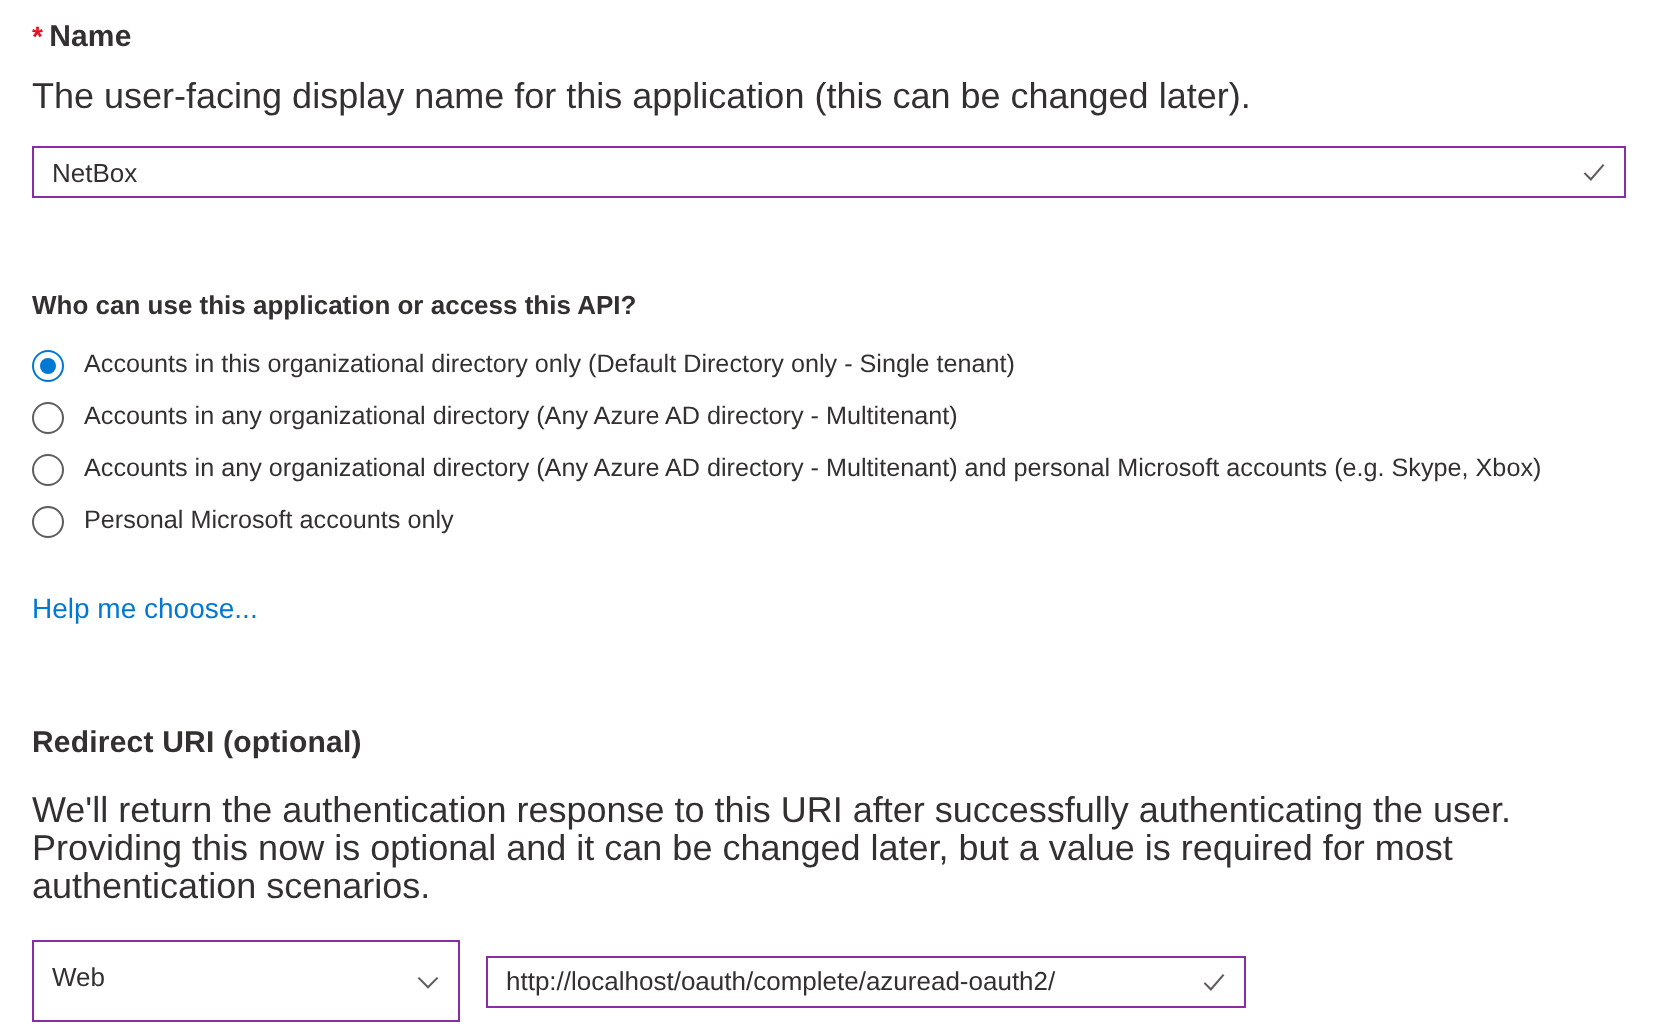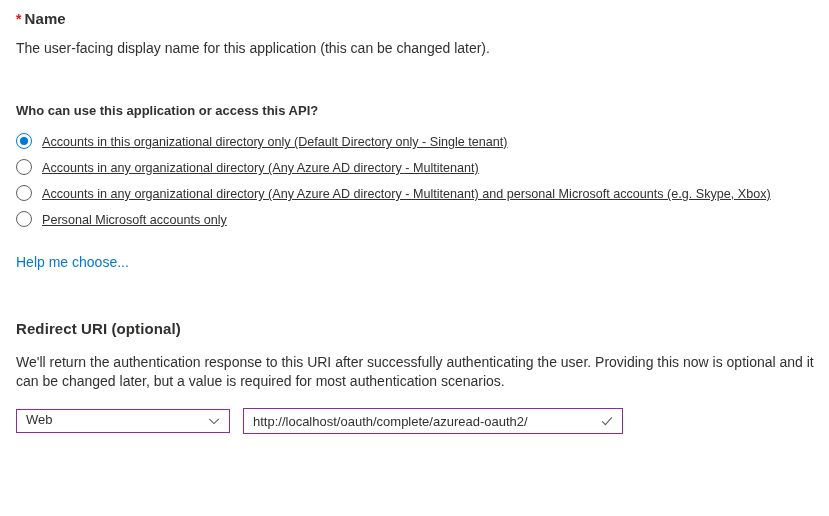--- a/index.html
+++ b/index.html
@@ -15,21 +15,21 @@
 
   h2.section-title {
     font-size: 15px;
     font-weight: 700;
     color: #323130;
     letter-spacing: .1px;
   }
   .required-marker { color: #e81123; margin-right: 3px; font-size: 14px; }
 
   .field-desc {
-    font-size: 14px;
+    font-size: 18px;
     color: #323130;
     line-height: 18px;
   }
 
   .name-section .field-desc { margin-top: 12px; }
 
   .textbox {
     position: relative;
     border: 1px solid #8a2da5;
     background: #fff;
@@ -56,25 +56,24 @@
     display: flex;
   }
   .name-input-box { margin-top: 16px; width: 797px; }
 
   .account-section { margin-top: 45px; }
   .account-section .field-desc { margin-top: 23px; font-size: 13px; font-weight: bold; }
 
   .radio-group { margin-top: 13px; }
   .radio-row {
     display: flex;
-    align-items: flex-end;
+    align-items: flex-start;
     height: 16px;
     margin-bottom: 10px;
     cursor: pointer;
-    text-decoration: underline;
   }
   .radio-circle {
     width: 16px;
     height: 16px;
     min-width: 16px;
     border-radius: 50%;
     border: 1px solid #605e5c;
     background: #fff;
     margin-right: 10px;
     position: relative;
@@ -100,21 +99,21 @@
     cursor: pointer;
   }
 
   .redirect-section { margin-top: 49px; }
   .redirect-section .field-desc { margin-top: 16px; width: 800px; line-height: 19px; }
 
   .redirect-row { margin-top: 17px; display: flex; align-items: center; }
   .select-box {
     position: relative;
     width: 214px;
-    height: 24px;
+    height: 41px;
     border: 1px solid #8a2da5;
     background: #fff;
     display: flex;
     align-items: center;
     padding: 0 28px 4px 9px;
     font-size: 13px;
     color: #323130;
     cursor: pointer;
   }
   .select-box .chevron {
@@ -127,20 +126,28 @@
   .uri-input-box { margin-left: 13px; width: 380px; }
 </style>
 </head>
 <body>
 
 <div class="page">
 
   <section class="name-section">
     <h2 class="section-title"><span class="required-marker">*</span><span>Name</span></h2>
     <p class="field-desc">The user-facing display name for this application (this can be changed later).</p>
+    <div class="textbox name-input-box">
+      <input type="text" value="NetBox" style="">
+      <span class="valid-check">
+        <svg width="14" height="14" viewBox="0 0 16 16">
+          <path d="M2.5 8.5 L6.2 12.2 L13.5 3.8" stroke="#605e5c" stroke-width="1.2" fill="none"></path>
+        </svg>
+      </span>
+    </div>
   </section>
 
   <section class="account-section">
     <p class="field-desc">Who can use this application or access this API?</p>
 
     <div class="radio-group">
       <div class="radio-row selected">
         <span class="radio-circle"></span>
         <span class="radio-label">Accounts in this organizational directory only (Default Directory only - Single tenant)</span>
       </div>

